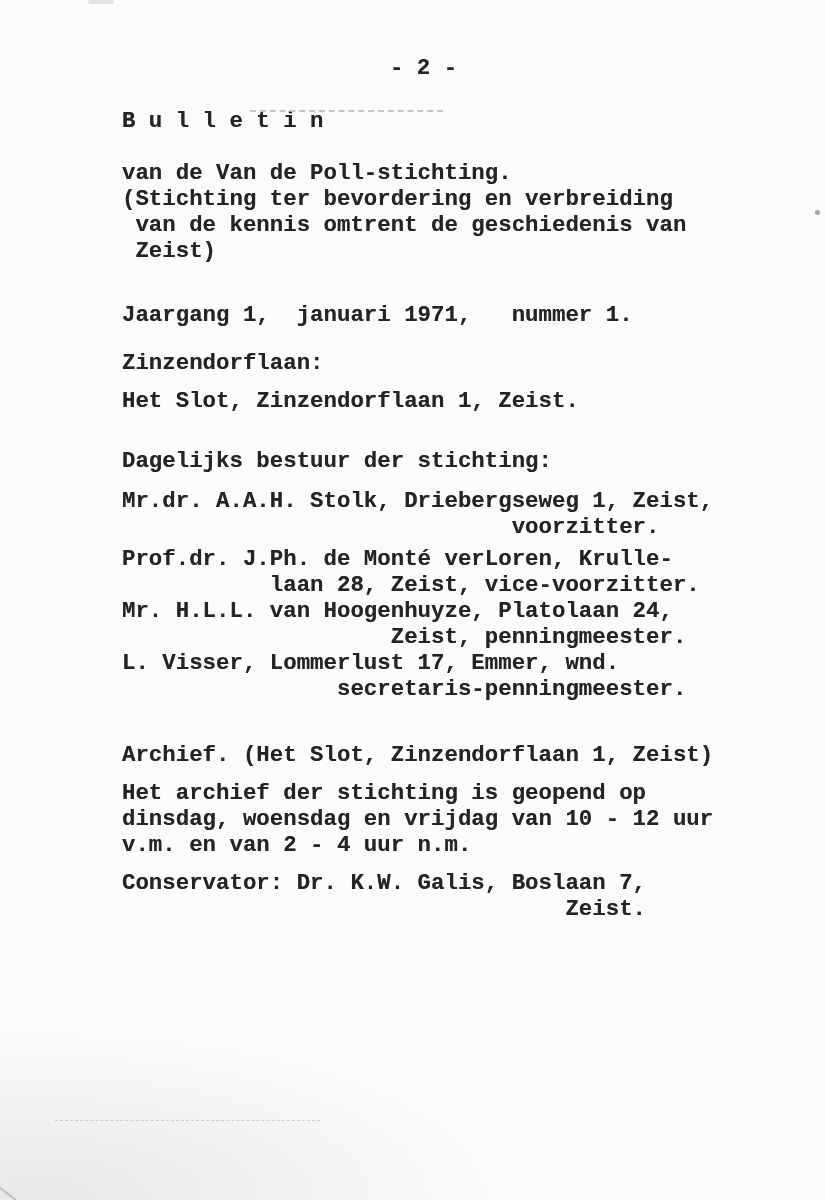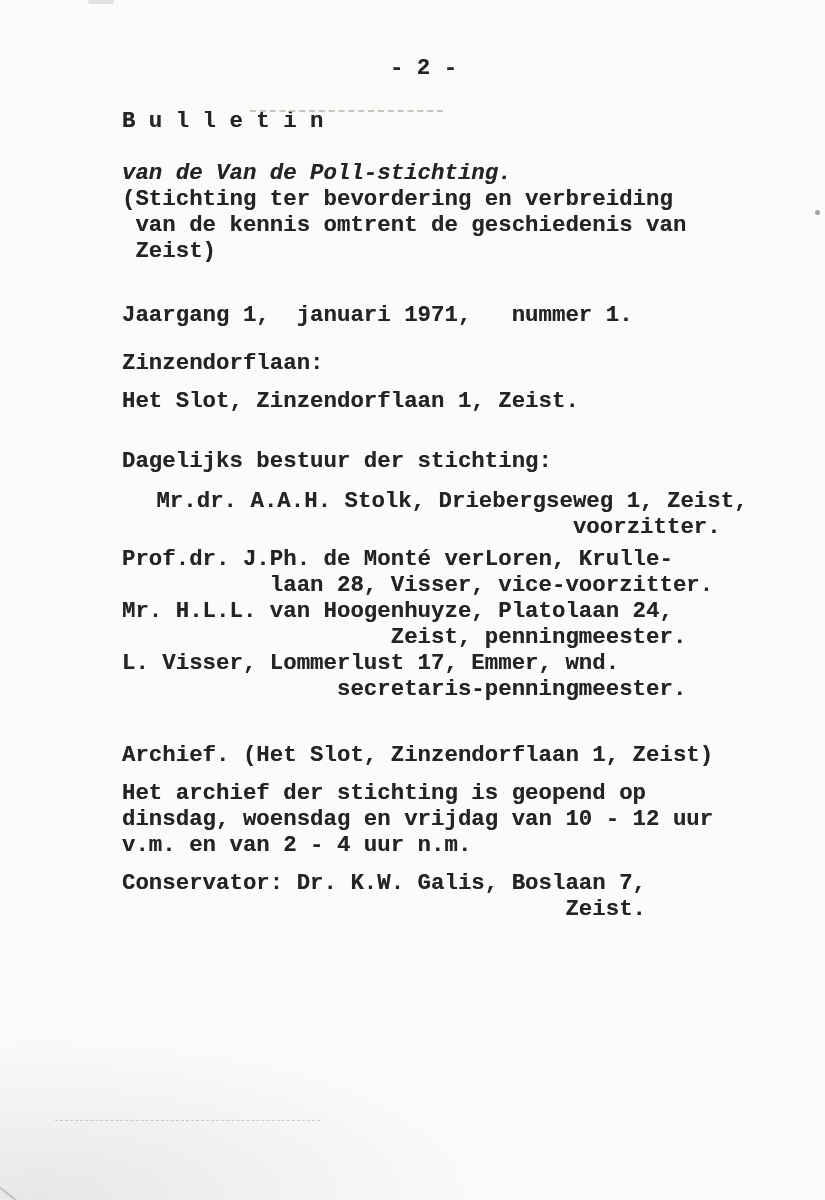--- a/index.html
+++ b/index.html
@@ -30,23 +30,23 @@
   .title-smudge {
     position: absolute;
     left: 128px; top: 2px;
     width: 193px; height: 0;
     border-top: 2px dashed #bdbcb7;
     opacity: 0.85;
   }
   .mt6  { margin-top: 6px; }
   .mt10 { }
   .mt12 { margin-top: 12px; }
-  .mt14 { margin-top: 14px; text-align: center; }
+  .mt14 { margin-top: 14px; }
   .mt22 { margin-top: 22px; }
-  .mt26 { margin-top: 26px; font-style: italic; }
+  .mt26 { margin-top: 26px; }
   .mt34 { margin-top: 34px; }
   .mt38 { margin-top: 38px; }
   .mt40 { margin-top: 40px; }
   
   .dot-artifact {
     position: absolute;
     left: 815px; top: 210px;
     width: 5px; height: 5px;
     border-radius: 50%;
     background: #8f8f8f;
@@ -112,21 +112,21 @@
 
     <div class="tw mt22">Zinzendorflaan:</div>
 
     <div class="tw mt12">Het Slot, Zinzendorflaan 1, Zeist.</div>
 
     <div class="tw mt34">Dagelijks bestuur der stichting:</div>
 
     <div class="tw mt14">Mr.dr. A.A.H. Stolk, Driebergseweg 1, Zeist,
                              voorzitter.</div>
     <div class="tw mt6">Prof.dr. J.Ph. de Monté verLoren, Krulle-
-           laan 28, Visser, vice-voorzitter.</div>
+           laan 28, Zeist, vice-voorzitter.</div>
     <div class="tw mt10">Mr. H.L.L. van Hoogenhuyze, Platolaan 24,
                     Zeist, penningmeester.</div>
     <div class="tw mt10">L. Visser, Lommerlust 17, Emmer, wnd.
                 secretaris-penningmeester.</div>
 
     <div class="tw mt40">Archief. (Het Slot, Zinzendorflaan 1, Zeist)</div>
 
     <div class="tw mt12">Het archief der stichting is geopend op
 dinsdag, woensdag en vrijdag van 10 - 12 uur
 v.m. en van 2 - 4 uur n.m.</div>

